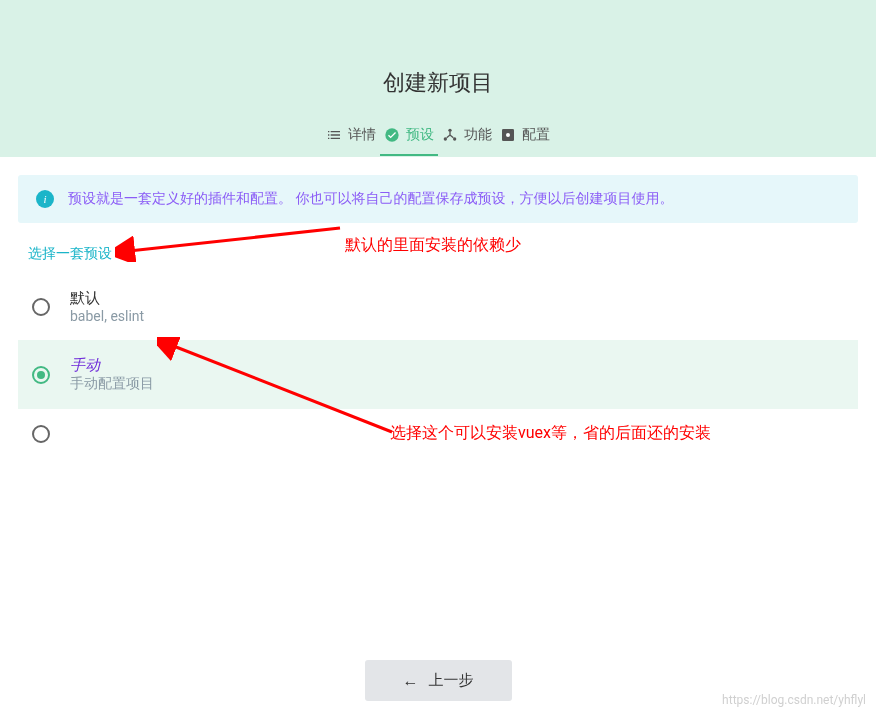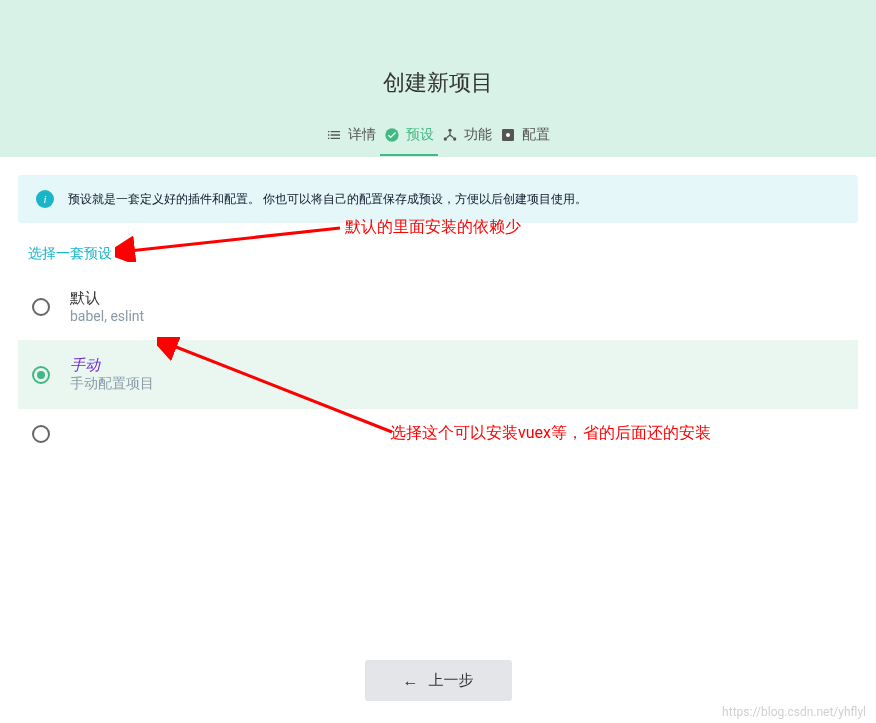--- a/index.html
+++ b/index.html
@@ -67,22 +67,22 @@
       color: #fff;
       display: flex;
       align-items: center;
       justify-content: center;
       font-size: 11px;
       font-family: Georgia, serif;
       font-style: italic;
       flex-shrink: 0;
     }
     .info-text {
-      color: #0f172a;
-      font-size: 12px;
+      color: #8b5cf6;
+      font-size: 14px;
     }
     .section-label {
       margin: 22px 28px 10px 28px;
       color: #1bb5c9;
       font-size: 14px;
     }
     .preset-list {
       margin: 0 18px;
     }
     .preset-item {
@@ -165,34 +165,34 @@
     .arrow {
       font-size: 16px;
     }
     .annotation {
       position: absolute;
       color: #ff0000;
       font-size: 16px;
       pointer-events: none;
     }
     .annotation-1 {
-      top: 217px;
+      top: 235px;
       left: 345px;
     }
     .annotation-2 {
       top: 423px;
       left: 390px;
     }
     .arrow-svg {
       position: absolute;
       pointer-events: none;
     }
     .watermark {
       position: absolute;
-      bottom: 4px;
+      bottom: 16px;
       right: 10px;
       color: #d0d0d0;
       font-size: 12px;
     }
   </style>
 </head>
 <body>
 
 <div class="header">
   <div class="page-title">创建新项目</div>

